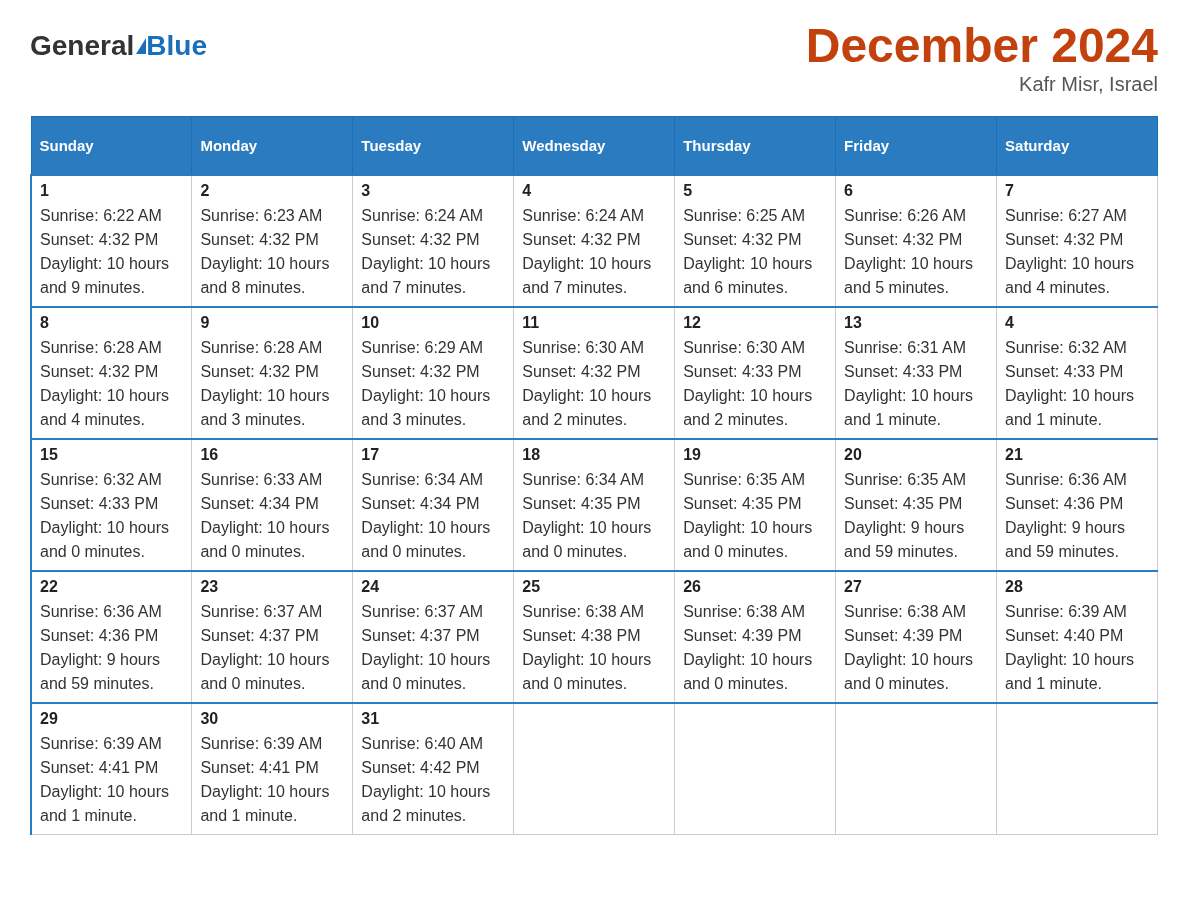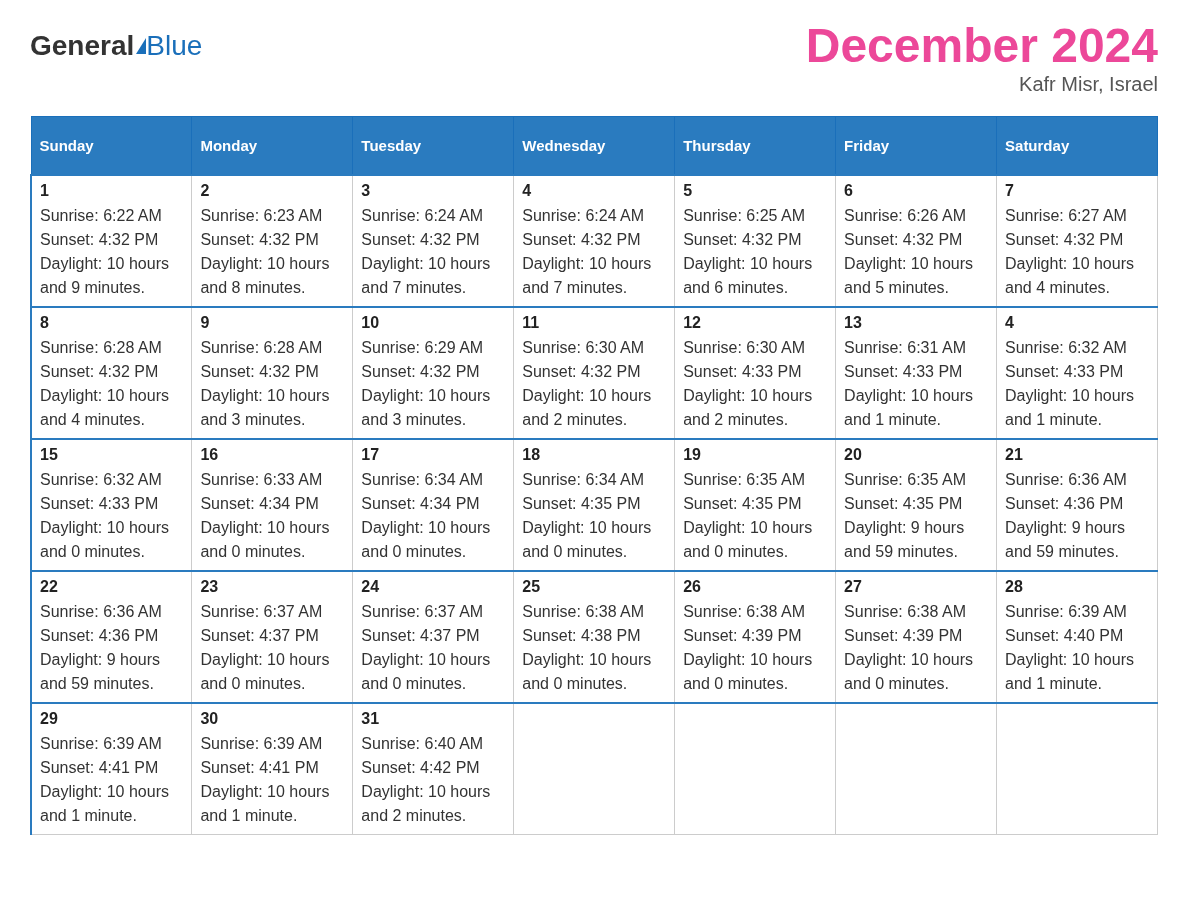--- a/index.html
+++ b/index.html
@@ -23,21 +23,21 @@
       margin-top: 12px;
     }
     .logo-general {
       font-size: 28px;
       font-weight: bold;
       color: #333;
       line-height: 1;
     }
     .logo-blue {
       font-size: 28px;
-      font-weight: normal;
+      font-weight: bold;
       color: #1a6fba;
       line-height: 1;
     }
     .logo-triangle {
       display: inline-block;
       width: 0;
       height: 0;
       border-left: 10px solid transparent;
       border-right: 0px solid transparent;
       border-bottom: 16px solid #1a6fba;
@@ -47,21 +47,21 @@
     .logo-line {
       display: flex;
       align-items: center;
     }
     .title-area {
       text-align: right;
     }
     .month-title {
       font-size: 48px;
       font-weight: bold;
-      color: #ec4899;
+      color: #c2410c;
       line-height: 1.1;
       text-align: center;
     }
     .location-title {
       font-size: 20px;
       color: #555;
     }
     .calendar-table {
       width: 100%;
       border-collapse: collapse;

